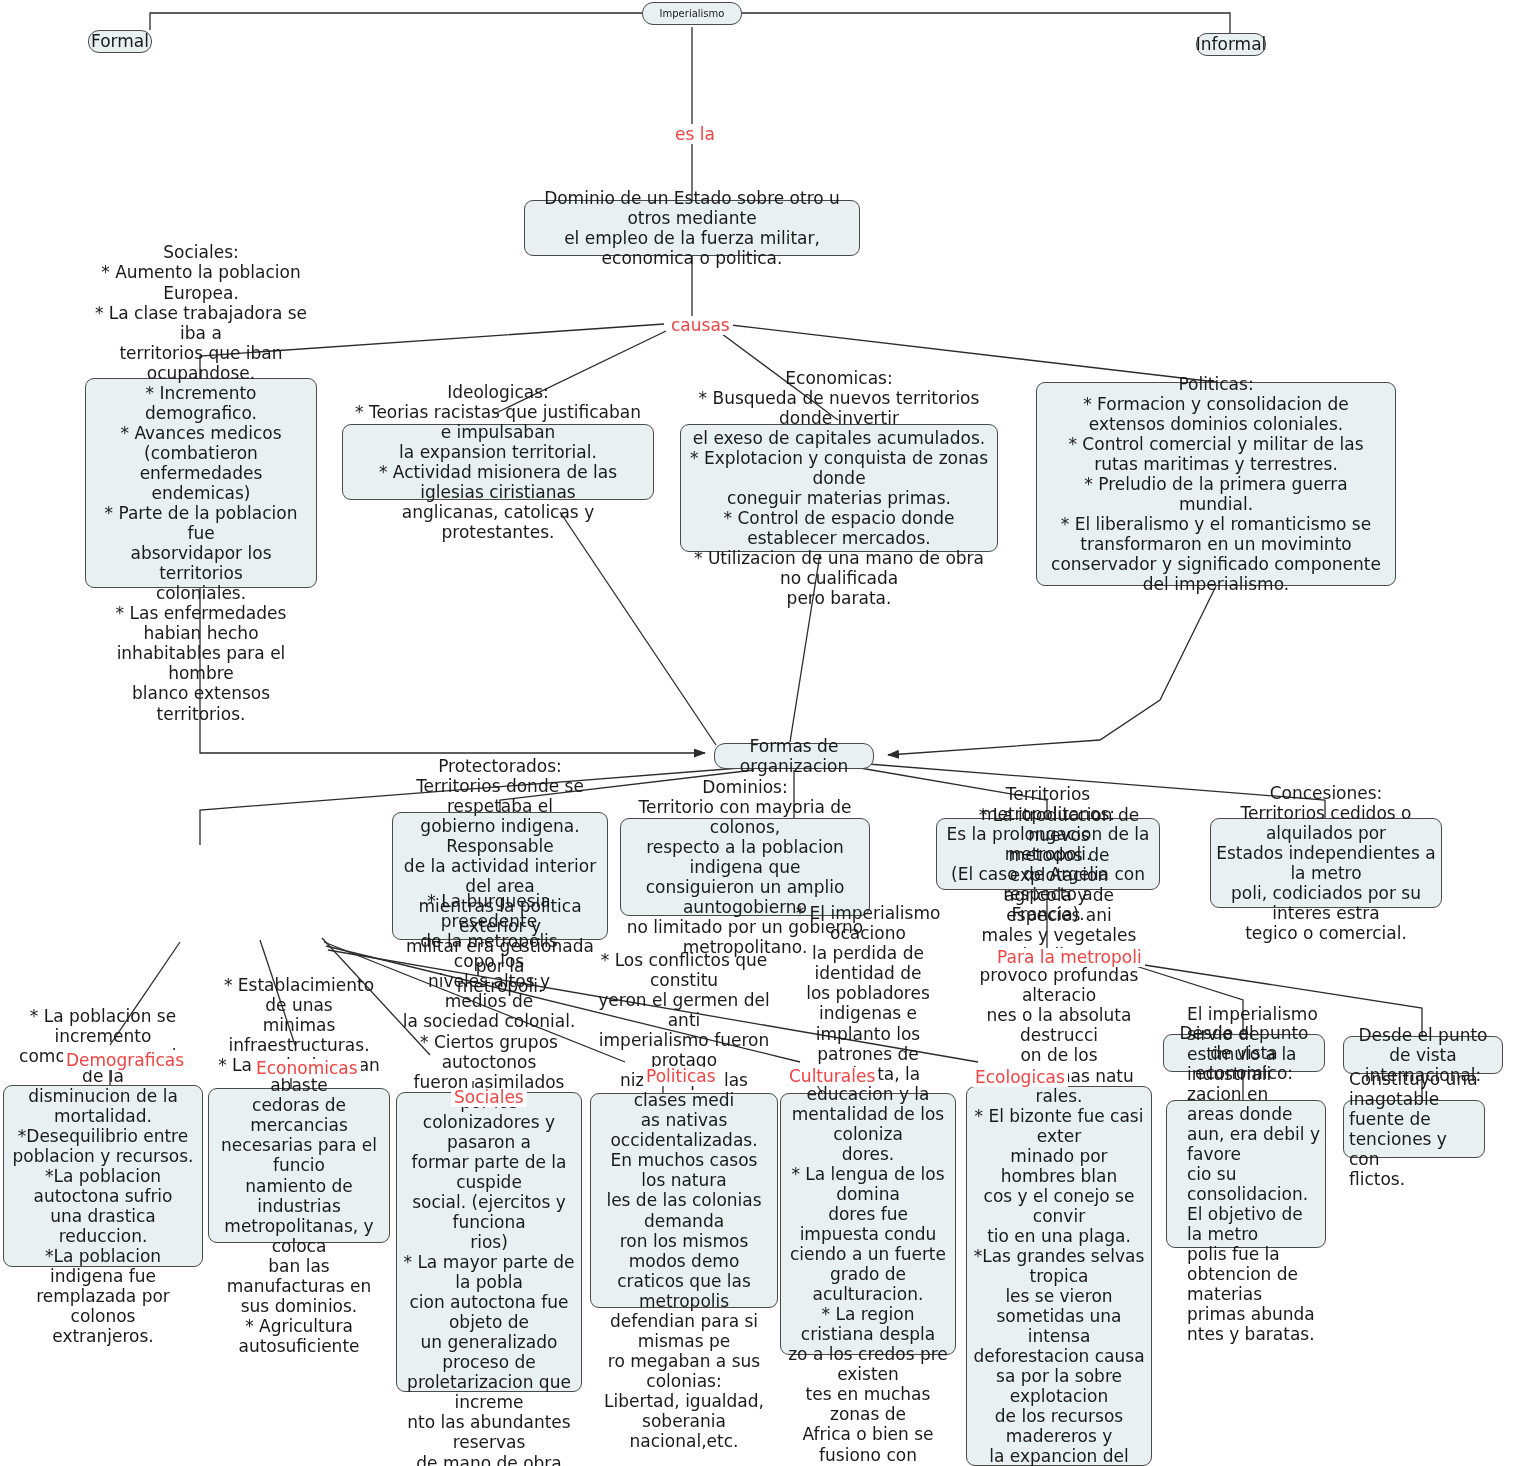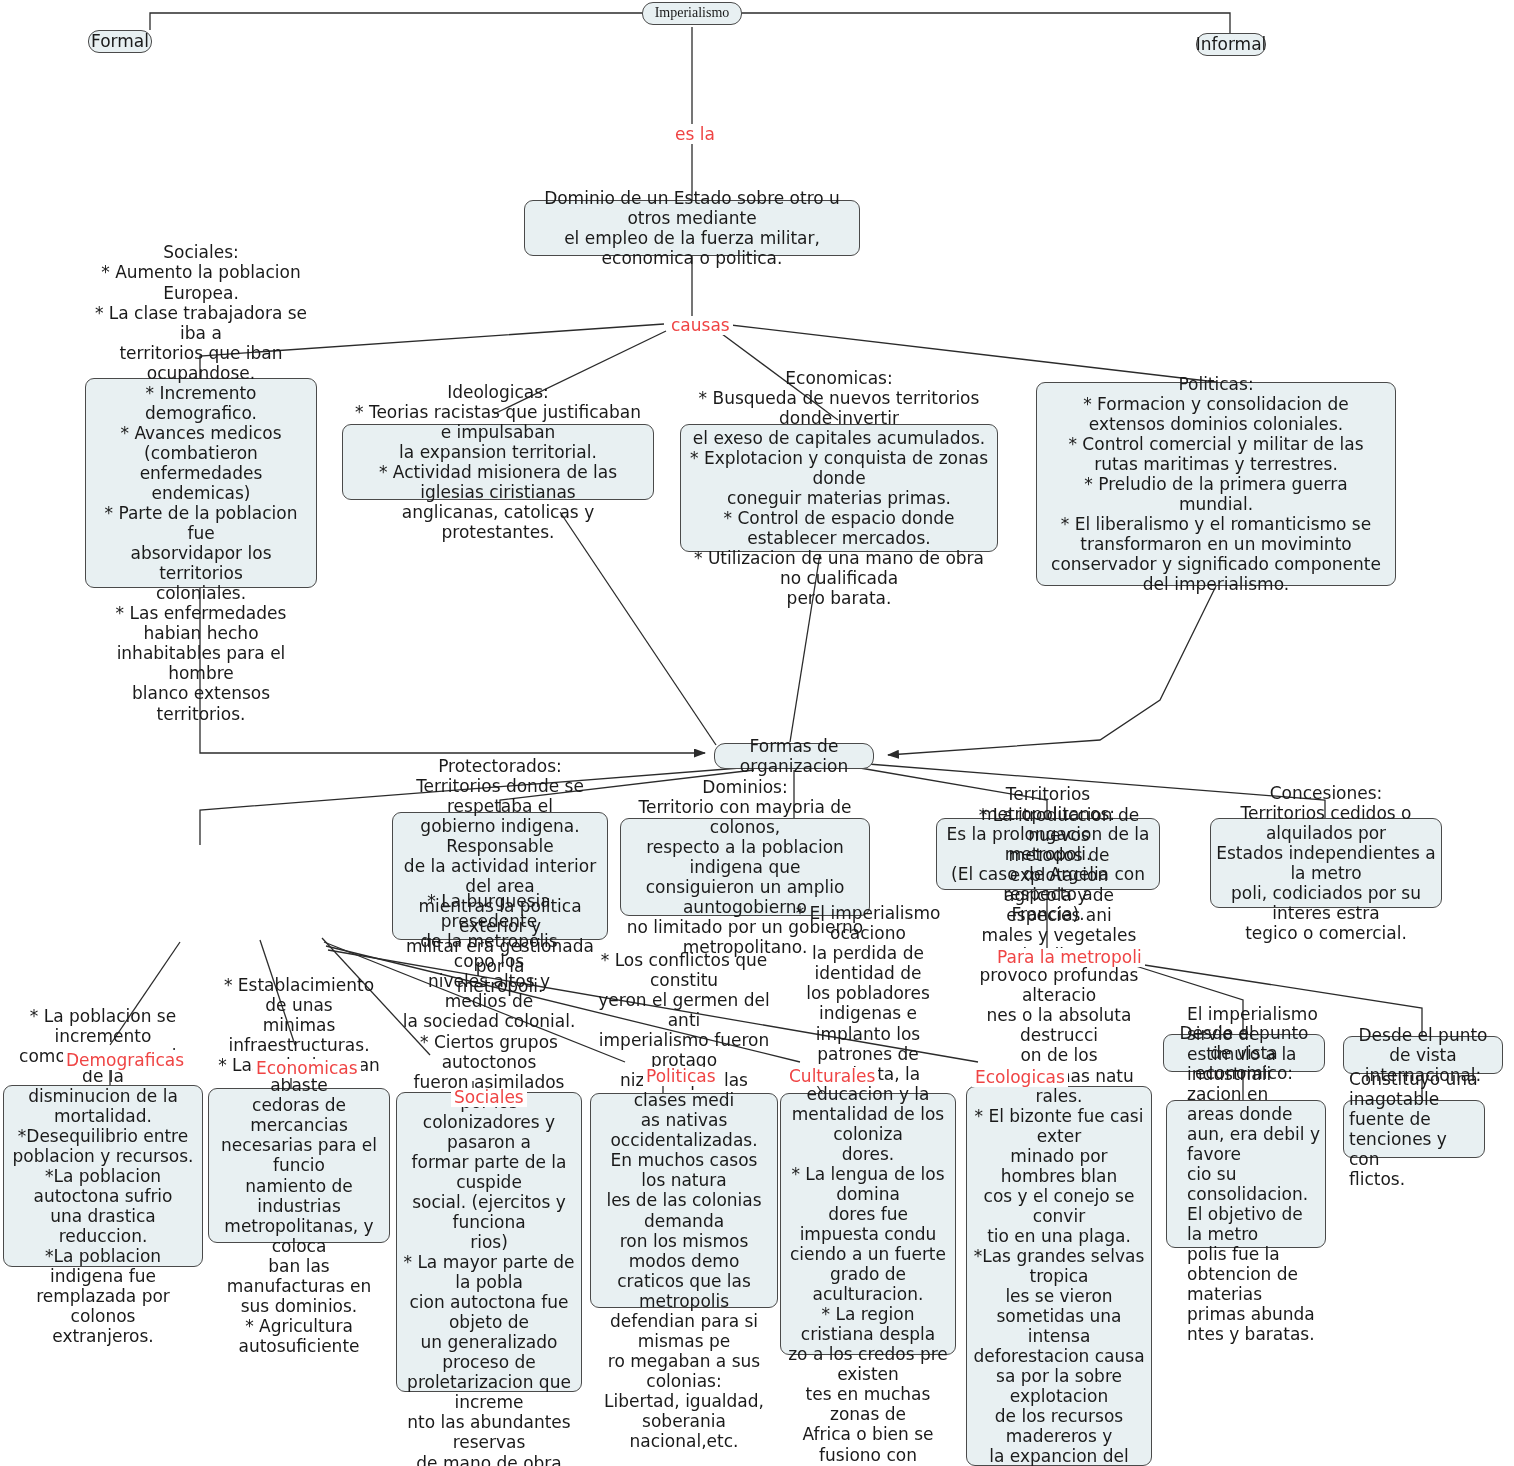--- a/index.html
+++ b/index.html
@@ -49,21 +49,21 @@
   .linklabel {
     position: absolute;
     background: #ffffff;
     color: #ef4444;
     padding: 0 3px;
     white-space: nowrap;
     z-index: 3;
     line-height: 1.1;
   }
   .f12 { font-size: 17px; }
-  .f13 { font-size: 14px; font-family: Liberation Serif, serif; }
+  .f13 { font-size: 10px; }
 </style>
 </head>
 <body>
 
 <div id="canvas">
 
   <svg id="edges" viewBox="0 0 1514 1466">
     <defs>
       <marker id="arrow" markerWidth="12" markerHeight="9" refX="11" refY="4.5" orient="auto" markerUnits="userSpaceOnUse">
         <path d="M0,0 L12,4.5 L0,9 z" fill="#2b2b2b"></path>

